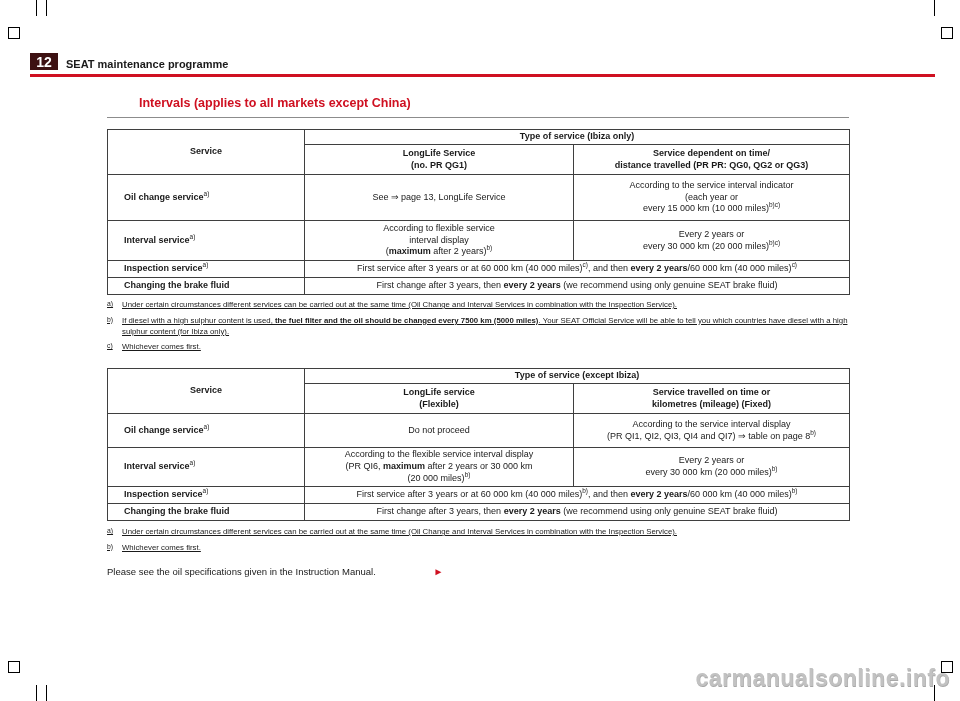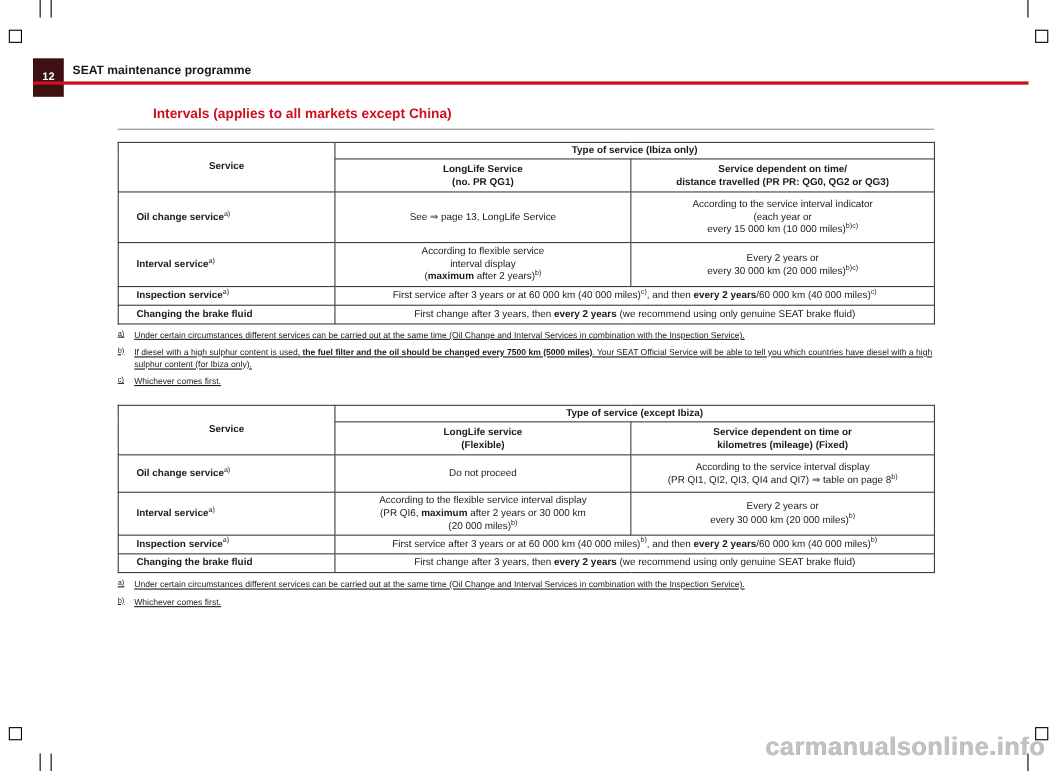--- a/index.html
+++ b/index.html
@@ -5,23 +5,23 @@
   html,body { margin:0; padding:0; background:#e8e8e8; }
   .page {
     position:relative; width:960px; height:701px; background:#ffffff;
     font-family:"Liberation Sans", sans-serif; color:var(--text,#1a1a1a);
     overflow:hidden; margin:0 auto;
   }
   
   .cm-line { position:absolute; width:1px; height:16px; background:#000; }
   .cm-sq { position:absolute; width:10px; height:10px; border:1.5px solid #000; background:#fff; }
   
-  .pagebox { position:absolute; left:30px; top:53px; width:28px; height:35px;
-    background:var(--page-box-bg,#3d1112); color:#fff; font-weight:bold; font-size:10px;
-    display:flex; align-items:center; justify-content:center; }
+  .pagebox { position:absolute; left:30px; top:53px; width:28px; height:17px;
+    background:var(--page-box-bg,#3d1112); color:#fff; font-weight:bold; font-size:14px;
+    display:flex; align-items:flex-end; justify-content:center; }
   .chapter { position:absolute; left:66px; top:58px; font-size:11px; font-weight:bold; }
   .redrule { position:absolute; left:30px; top:74px; width:905px; height:3px; background:var(--accent-red,#cf1021); }
   
   .section-heading { position:absolute; left:107px; top:96px; margin:0;
     font-size:12.5px; font-weight:bold; color:var(--accent-red,#cf1021);padding-left:32px; }
   .heading-rule { position:absolute; left:107px; top:117px; width:742px; height:1px; background:#8c8c8c; }
   
   table.tbl { position:absolute; left:107px; border-collapse:collapse; table-layout:fixed;
     width:742px; font-size:9px; line-height:1.32; }
   #t1 { top:129px; }
@@ -173,21 +173,21 @@
       <tr class="rh15">
         <th class="svc" rowspan="2">Service</th>
         <th colspan="2">Type of service (except Ibiza)</th>
       </tr>
       <tr class="rh30">
         <th>
             <div><span>LongLife service</span></div>
             <div><span>(Flexible)</span></div>
           </th>
         <th>
-            <div><span>Service dependent on time or</span></div>
+            <div><span>Service travelled on time or</span></div>
             <div><span>kilometres (mileage) (Fixed)</span></div>
           </th>
       </tr>
     </thead>
     <tbody>
       <tr class="rh34">
         <td class="lbl">
             <div><b>Oil change service</b><sup>a)</sup></div>
           </td>
         <td>
@@ -239,16 +239,20 @@
         </div>
     </div>
     <div class="fn">
       <span class="fn-mark">b)</span>
       <div class="fn-text">
           <div><span>Whichever comes first.</span></div>
         </div>
     </div>
   </div>
 
+  <div class="closing">
+    <span>Please see the oil specifications given in the Instruction Manual.</span>
+    <span class="tri">►</span>
+  </div>
 
   <div class="watermark">carmanualsonline.info</div>
 
 </div>
 
 </body></html>

